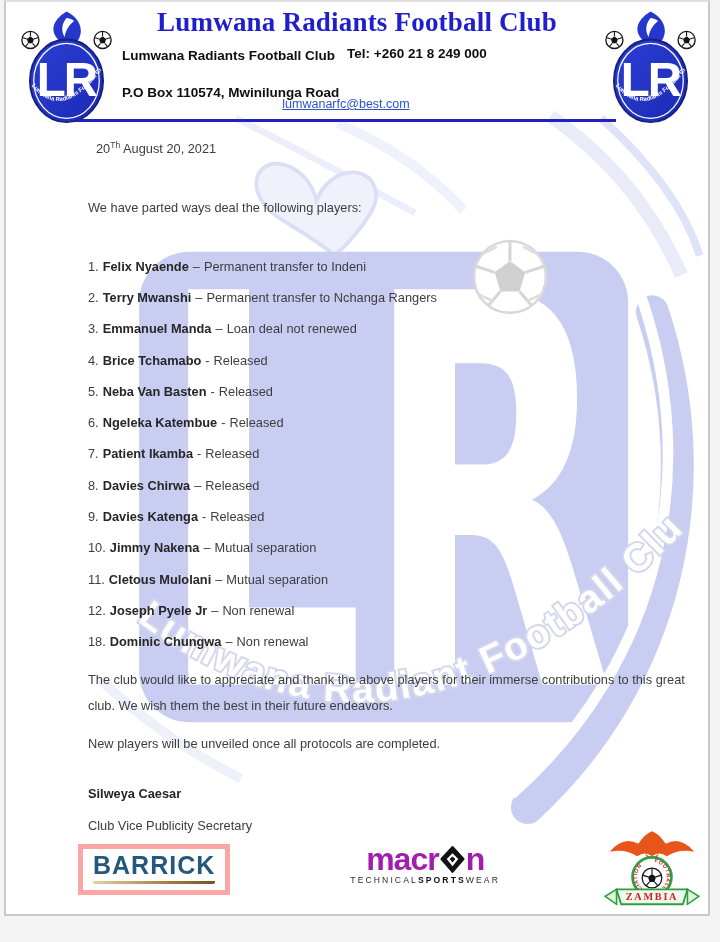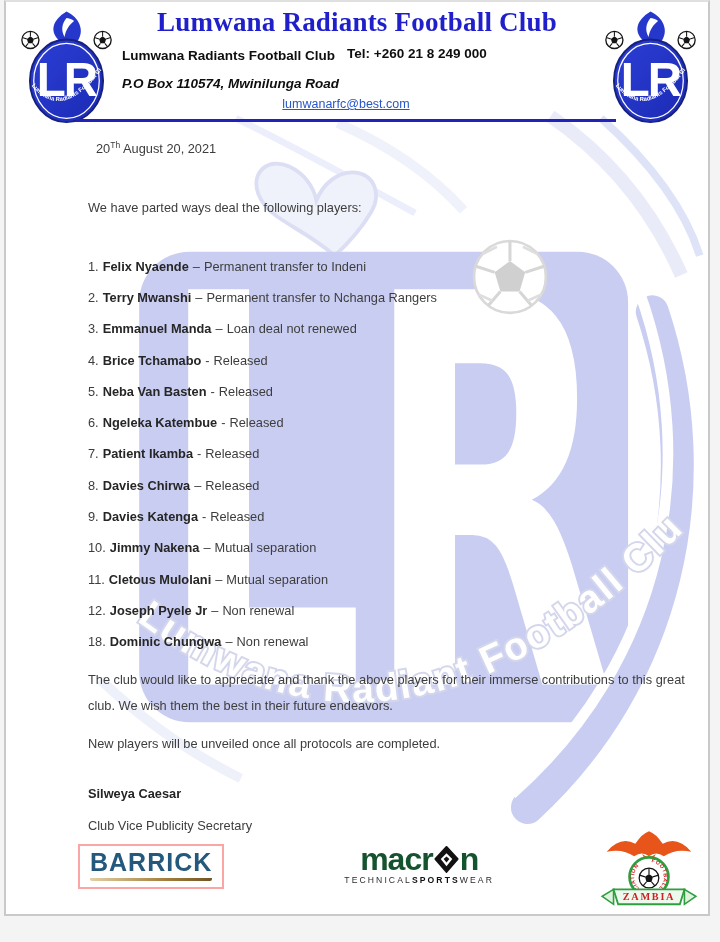--- a/index.html
+++ b/index.html
@@ -19,21 +19,21 @@
   .hdr-title{
     position:absolute;top:5px;left:0;width:100%;text-align:center;z-index:2;
     font-family:"Liberation Serif",serif;font-weight:bold;font-size:27px;color:#1f1fcb;
     letter-spacing:.2px;
   }
   .crest{position:absolute;top:9px;width:95px;height:113px;z-index:2;}
   .crest-left{left:13px;}
   .crest-right{right:10px;}
   .hdr-line{position:absolute;z-index:2;font-size:13.5px;font-weight:bold;color:#0e0e0e;}
   .org-name{left:116px;top:46px;}
-  .address{left:116px;top:74px;font-style:italic;}
+  .address{left:116px;top:83px;}
   .tel{left:341px;top:44px;}
   .cell{left:348px;top:74px;}
   .email-row{position:absolute;left:70px;top:95px;width:540px;text-align:center;z-index:2;font-size:12.5px;}
   .email-row a{color:#2a55c8;text-decoration:underline;}
   .divider{position:absolute;left:70px;top:117px;width:540px;height:3px;background:#2222bb;z-index:2;}
   
   .letter-body{
     position:absolute;left:82px;top:139px;width:614px;z-index:2;
     font-size:12.8px;color:#3d3d3d;line-height:1.15;
   }
@@ -45,26 +45,26 @@
   .player-number{margin-right:4px;}
   .player-name{font-weight:bold;color:#262626;}
   .player-separator{margin:0 4px;}
   .closing{margin:4px 0 12px;line-height:26px;}
   .closing2{margin:0 0 0;line-height:26px;}
   .signature{margin-top:30px;}
   .signature p{margin:0 0 17.5px;}
   .sig-name{font-weight:bold;color:#242424;}
   
   .footer{position:absolute;left:0;top:828px;width:100%;z-index:2;display:flex;align-items:flex-start;}
-  .logo-cell{border:2px solid #fca5a5;background:#fff;}
+  .logo-cell{border:5px solid #fca5a5;background:#fff;}
   .barrick{margin:14px 0 0 72px;padding:4px 10px 6px;}
   .barrick-text{font-size:25px;font-weight:bold;color:#24587c;letter-spacing:1px;line-height:1;}
   .barrick-underline{height:3px;margin-top:3px;background:linear-gradient(to right,#e2d0a6,#a5813f 60%,#6f5527);border-radius:0 0 2px 2px;}
   .macron{margin:16px 0 0 120px;border:none;text-align:center;}
-  .macron-word{font-size:32px;font-weight:800;color:#14532d;letter-spacing:-1px;line-height:.85;display:flex;align-items:center;justify-content:center;}
+  .macron-word{font-size:32px;font-weight:800;color:#a21caf;letter-spacing:-1px;line-height:.85;display:flex;align-items:center;justify-content:center;}
   .macron-sub{font-size:8.6px;letter-spacing:2.1px;color:#2b2b2b;margin-top:2px;}
   .macron-sub b{font-weight:bold;color:#111;}
   .macron-diamond{margin:0 1px;}
   .zambia{margin:0 0 0 96px;border:none;}
 </style>
 <title>Lumwana Radiants Football Club</title></head>
 <body>
 
 <div class="page">
 

